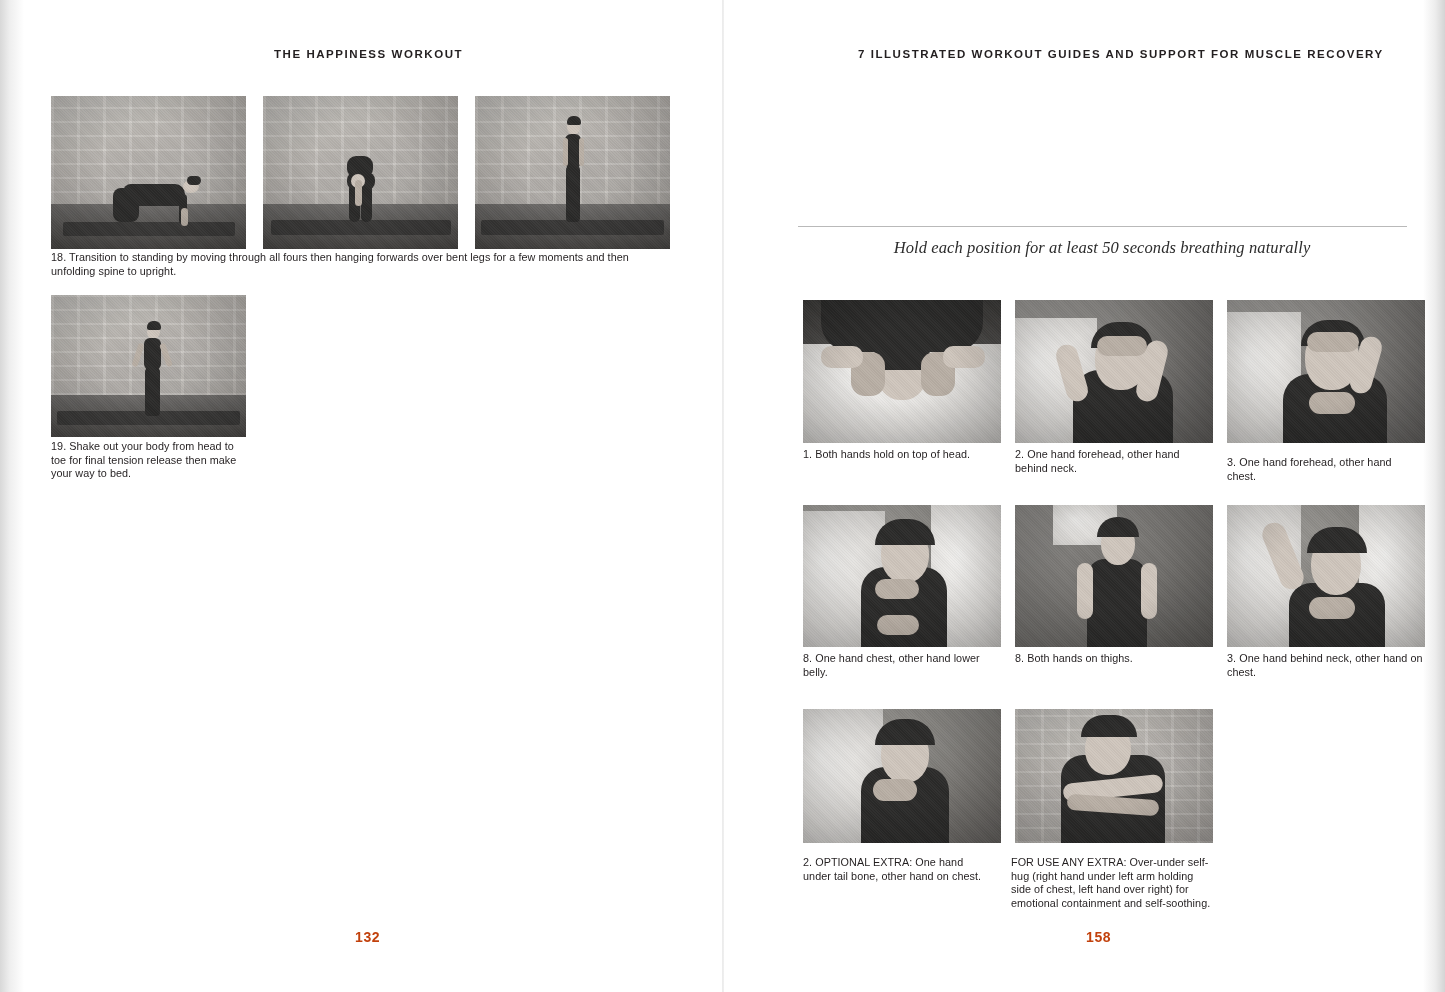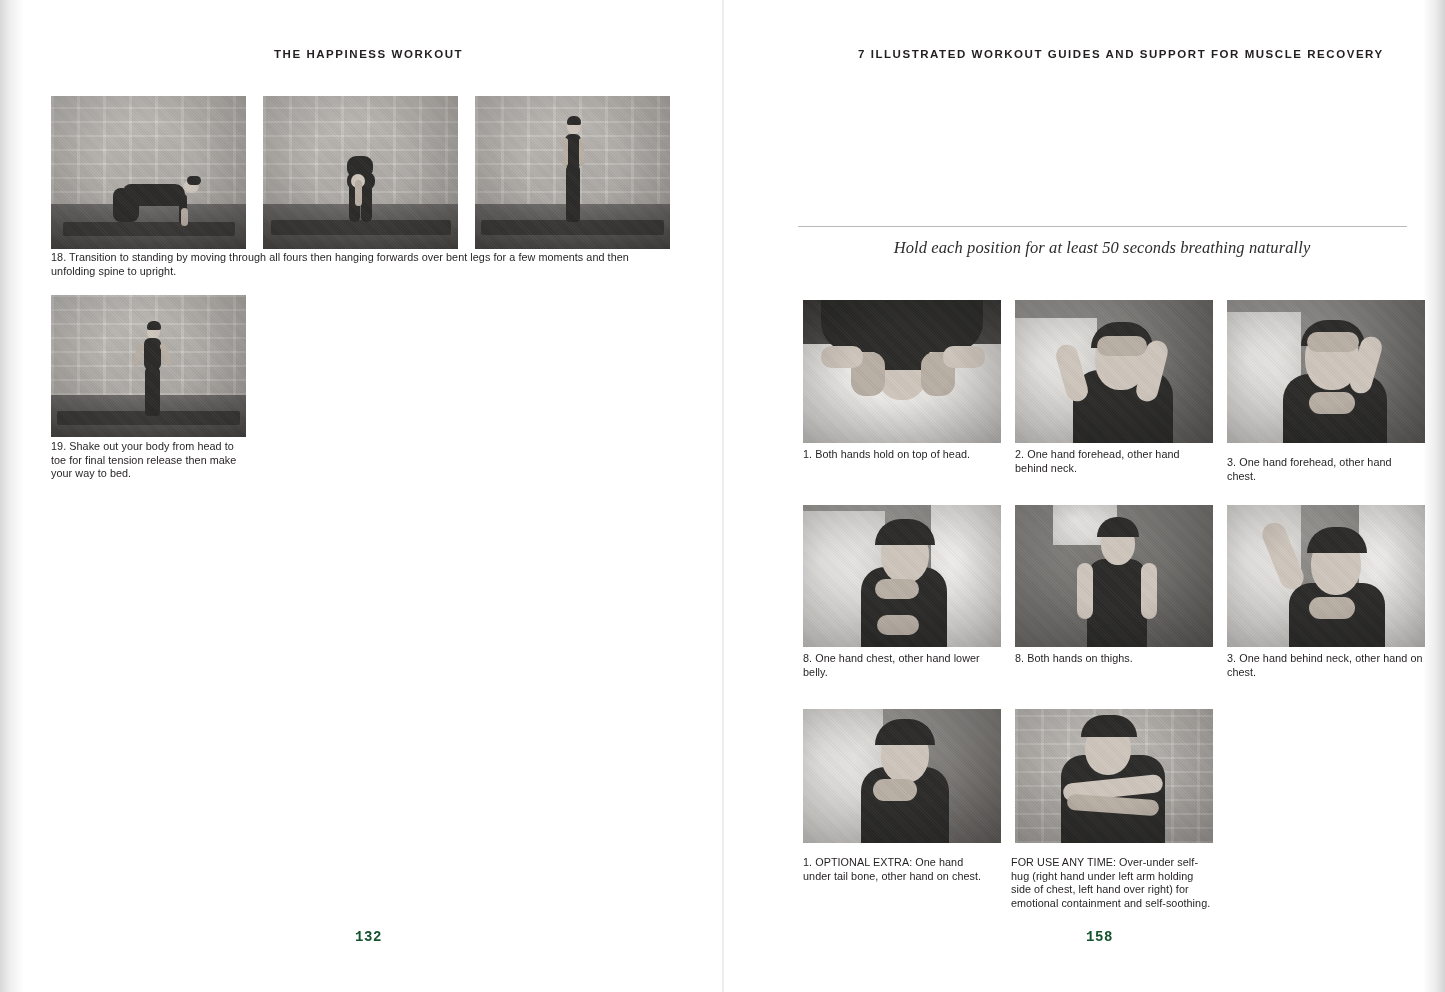--- a/index.html
+++ b/index.html
@@ -64,22 +64,21 @@
   }
   .runhead-left { left: 250px; top: 48px; }
   .runhead-right { left: 106px; top: 48px; }
 
   
   .folio {
     position: absolute;
     font-size: 14px;
     font-weight: bold;
     letter-spacing: 0.6px;
-    color: #14532d;
-    font-family: Liberation Mono, monospace;
+    color: #c2410c;
   }
   .folio-left { left: 331px; top: 929px; }
   .folio-right { left: 334px; top: 929px; }
 
   
   .photo {
     position: absolute;
     overflow: hidden;
     background: #9a9a9a;
   }
@@ -396,19 +395,19 @@
         <div class="fig" style="left:46px; top:46px; width:104px; height:88px; border-radius:22px 22px 0 0;"></div>
         <div class="skin" style="position:absolute; left:70px; top:14px; width:46px; height:52px; border-radius:48%;"></div>
         <div class="fig" style="left:66px; top:6px; width:56px; height:22px; border-radius:26px 26px 0 0;"></div>
         <div class="skin" style="position:absolute; left:48px; top:70px; width:100px; height:18px; border-radius:9px; transform:rotate(-6deg);"></div>
         <div class="skin-d" style="position:absolute; left:52px; top:88px; width:92px; height:16px; border-radius:8px; transform:rotate(4deg);"></div>
       </div>
       <div class="grain"></div>
       <div class="vignette"></div>
     </div>
 
-    <div class="caption" style="left:51px; top:856px; width:180px;">1. OPTIONAL EXTRA: One hand under tail bone, other hand on chest.</div>
-    <div class="caption" style="left:259px; top:856px; width:200px;">FOR USE ANY TIME: Over-under self-hug (right hand under left arm holding side of chest, left hand over right) for emotional containment and self-soothing.</div>
+    <div class="caption" style="left:51px; top:856px; width:180px;">2. OPTIONAL EXTRA: One hand under tail bone, other hand on chest.</div>
+    <div class="caption" style="left:259px; top:856px; width:200px;">FOR USE ANY EXTRA: Over-under self-hug (right hand under left arm holding side of chest, left hand over right) for emotional containment and self-soothing.</div>
 
     <div class="folio folio-right">158</div>
   </div>
 
 </div>
 
 </body></html>

